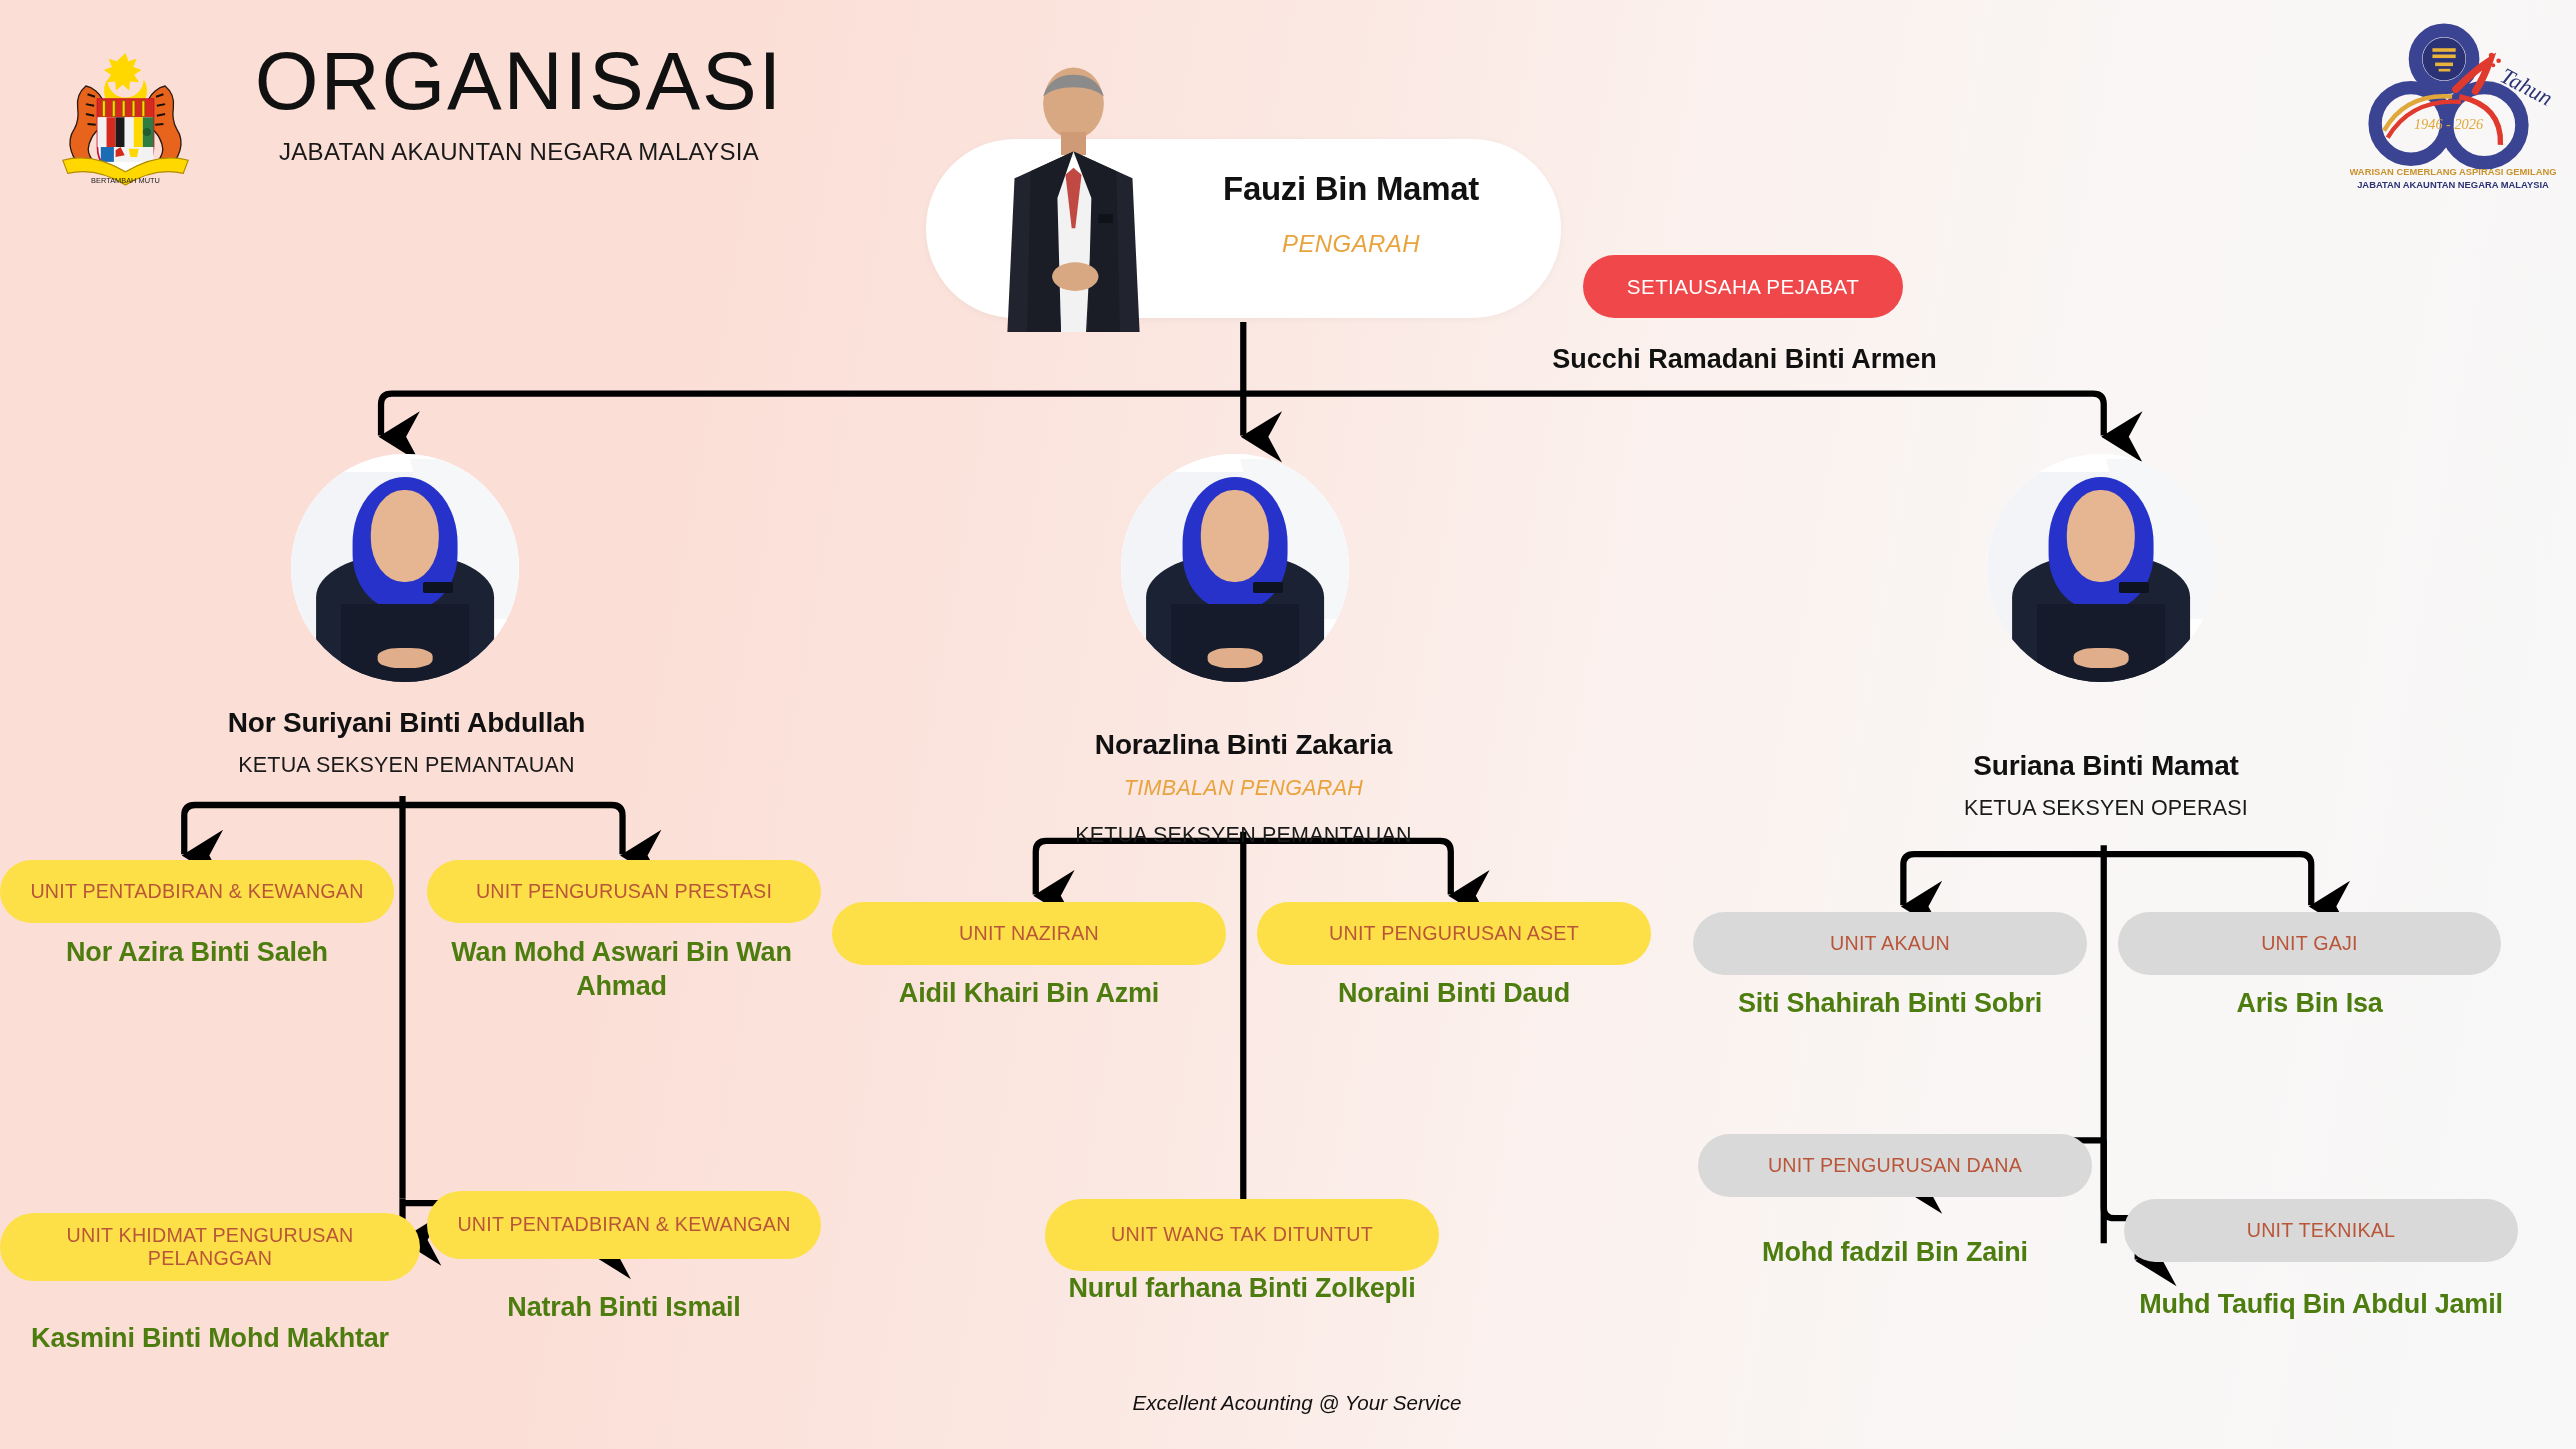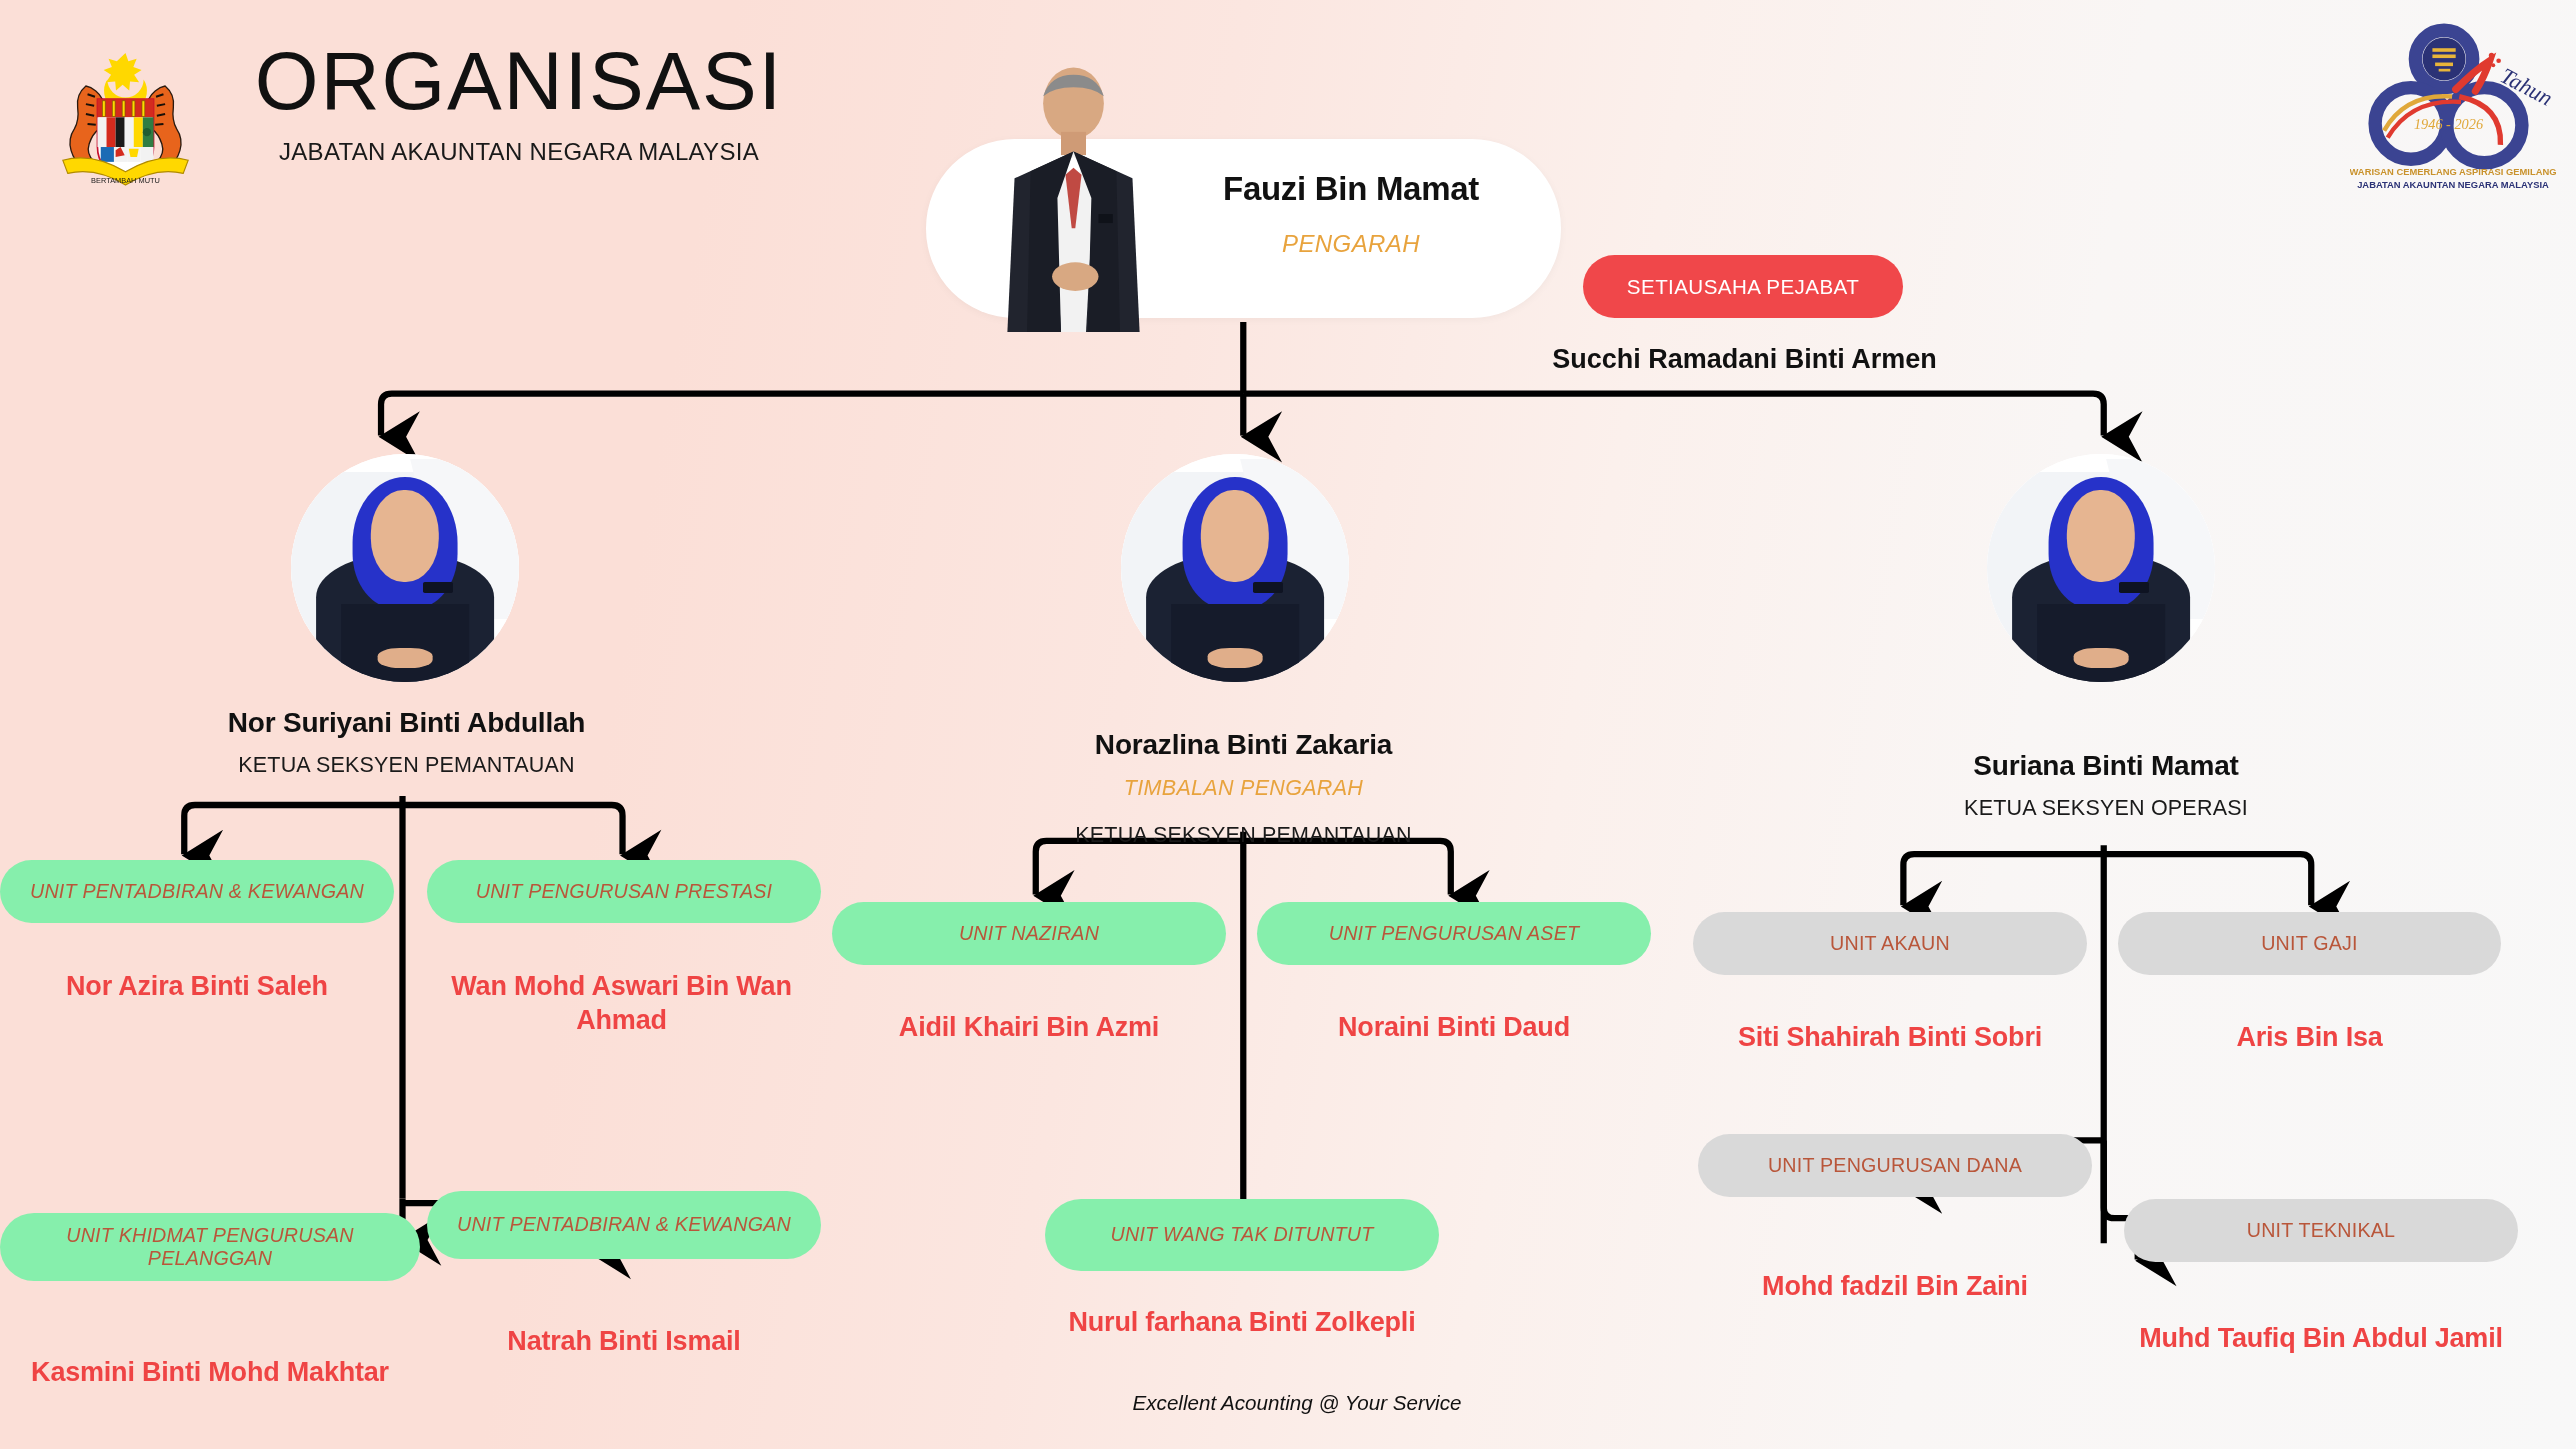--- a/index.html
+++ b/index.html
@@ -56,27 +56,26 @@
   .head-photo { position:absolute; width: 228px; height: 228px; border-radius: 50%; overflow:hidden; background:#fff; }
   .head-name { position:absolute; text-align:center; font-size: 28px; font-weight:700; color:#111; letter-spacing:-0.2px; white-space:nowrap;}
   .head-role { position:absolute; text-align:center; font-size: 21.5px; color:#1a1a1a; letter-spacing:0.2px; white-space:nowrap;}
   .head-role-italic { position:absolute; text-align:center; font-size: 21.5px; font-style:italic; color:#e8a33d; letter-spacing:0.3px; white-space:nowrap;}
 
   
   .pill {
     position:absolute; border-radius: 54px; display:flex; align-items:center; justify-content:center;
     text-align:center; padding: 0 14.3px; line-height:1.18;
   }
-  .pill.white { background:#86efac;font-style:italic; }
+  .pill.white { background:#fde047; }
   .pill.gray  { background:#d9d9d9; }
   .pill span { color:#b9563a; font-size: 19.7px; letter-spacing:0.2px; }
   .unit-person {
-    position:absolute; text-align:center; font-size: 27px; font-weight:700; color:#ef4444; line-height:1.25;
+    position:absolute; text-align:center; font-size: 27px; font-weight:700; color:#4d7c0f; line-height:1.25;
     letter-spacing:-0.2px;
-    margin-top:34px;
   }
 
   .tagline {
     position:absolute; left:984px; top:1391px; width:626px; text-align:center;
     font-size:20.6px; font-style:italic; color:#111;
   }
 
   
   .ph-bg { position:absolute; inset:0; background:#fff; }
   .ph-bg::before{content:"";position:absolute;left:-10%;top:8%;width:60%;height:84%;background:#f2f4f7;transform:skewX(-18deg);}

